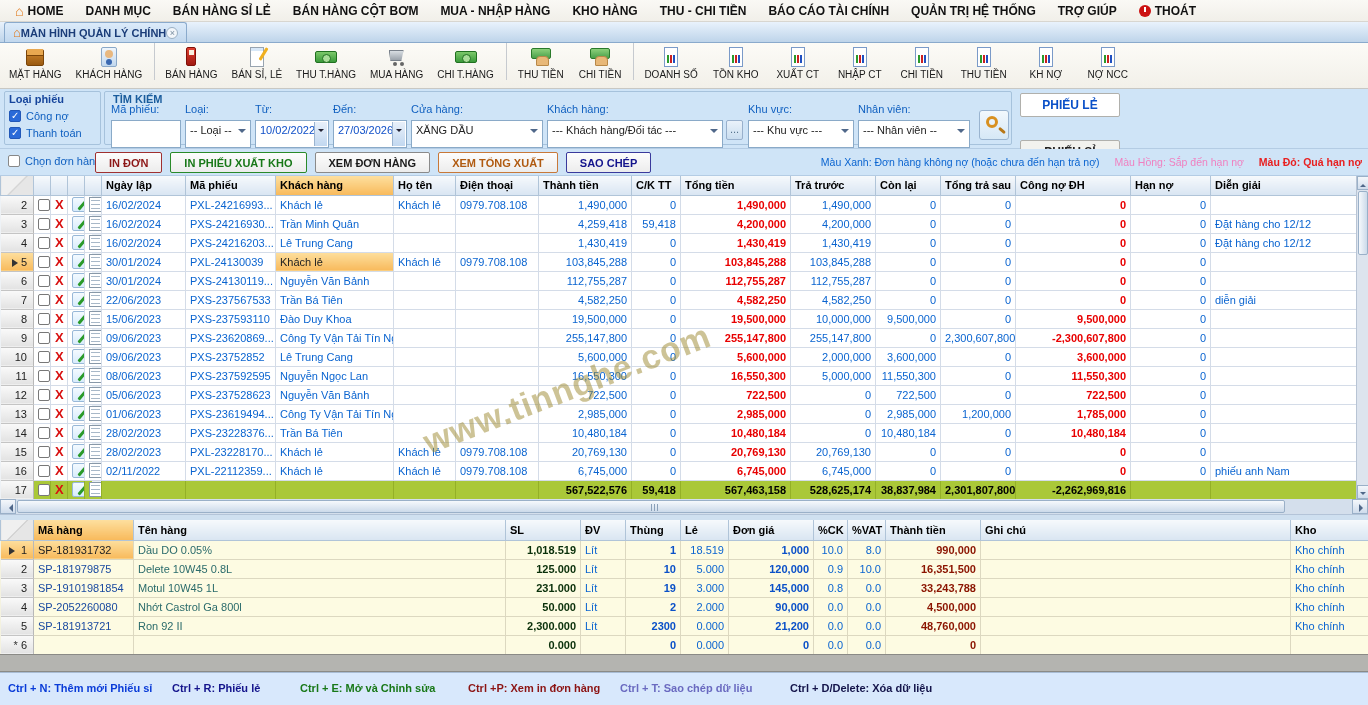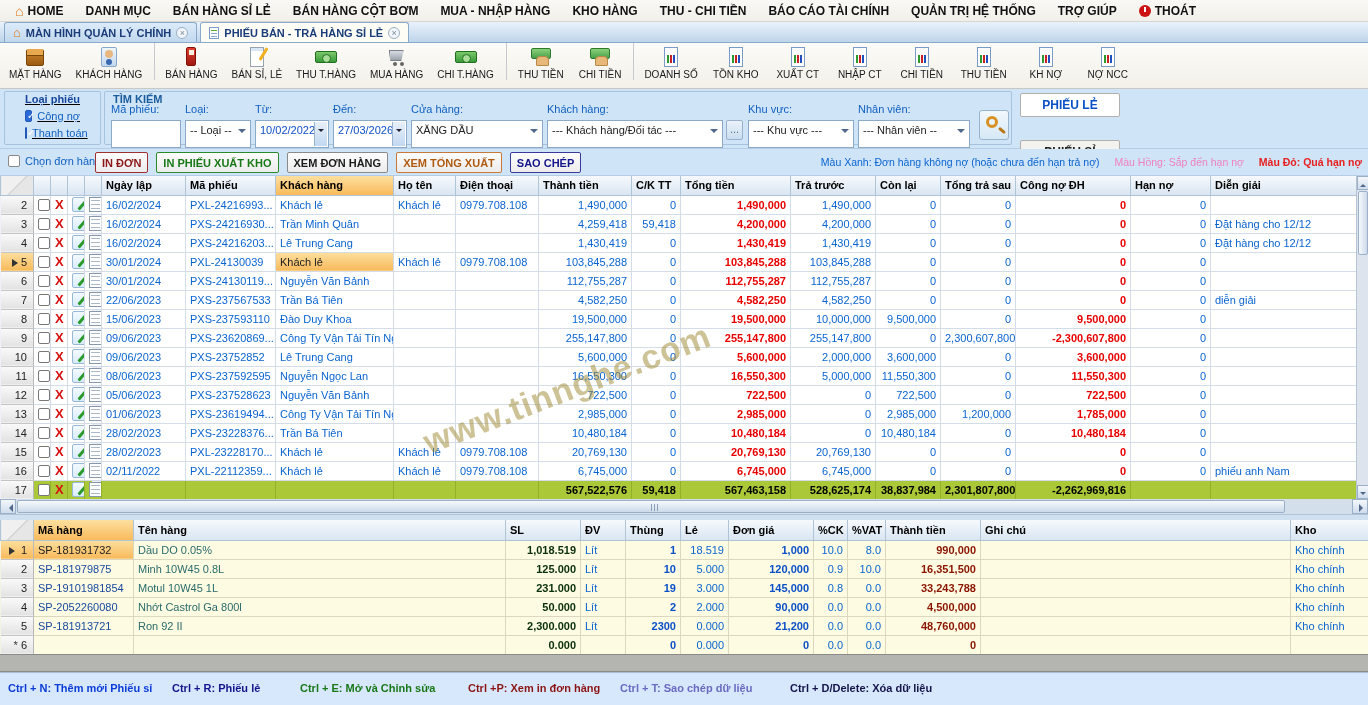--- a/index.html
+++ b/index.html
@@ -11,21 +11,21 @@
   .menubar { height:22px; background:linear-gradient(#faf9f5,#f1efe9); border-bottom:1px solid #d8d6d0; display:flex; align-items:center; padding-left:4px; }
   .mi { display:flex; align-items:center; gap:4px; padding:0 11px; font-size:12px; font-weight:700; color:#111; height:22px; cursor:pointer; white-space:nowrap; }
   .mic { display:none; }
   .mic.home-icon { display:inline-block; color:#e07818; font-size:14px; line-height:12px; font-weight:700; }
   .mic.home-icon::before { content:"⌂"; }
   .mic.power-icon { display:inline-block; width:12px; height:12px; border-radius:50%; background:#cc1212; position:relative; }
   .mic.power-icon::before { content:""; position:absolute; left:5px; top:2px; width:2px; height:5px; background:#fff; }
 
   
   .tabbar { height:21px; background:linear-gradient(#e9f2fc,#bed4ea); border-bottom:1px solid #8aaacc; display:flex; align-items:flex-end; padding-left:4px; }
-  .tab { display:flex; align-items:center; gap:5px; height:20px; padding:0 8px; font-size:11px; font-weight:700; color:#1a3c78; background:linear-gradient(#dcebfa,#c2d8ee); border:1px solid #8aaacc; border-bottom:none; border-radius:3px 3px 0 0; margin-right:3px; cursor:pointer; white-space:nowrap; }
+  .tab { display:flex; align-items:center; height:20px; padding:0 8px; font-size:11px; font-weight:700; color:#1a3c78; background:linear-gradient(#dcebfa,#c2d8ee); border:1px solid #8aaacc; border-bottom:none; border-radius:3px 3px 0 0; margin-right:3px; cursor:pointer; white-space:nowrap; }
   .tab.active { background:#fdfdf6; }
   .tic-home { color:#e07818; font-size:13px; line-height:11px; font-weight:700; }
   .tic-home::before { content:"⌂"; }
   .tic-doc { display:inline-block; width:10px; height:12px; background:#fff; border:1px solid #7a9ac8; position:relative; }
   .tic-doc::before { content:""; position:absolute; left:1px; top:2px; width:6px; height:1px; background:#5aaa3a; box-shadow:0 3px 0 #88a8c8, 0 6px 0 #88a8c8; }
   .tclose { width:12px; height:12px; border:1px solid #9ab0c4; border-radius:50%; background:#f2f6fa; color:#7a8ea0; font-size:9px; line-height:10px; text-align:center; font-weight:400; }
   .tclose::before { content:"×"; }
 
   
   .toolbar { height:46px; background:linear-gradient(#fcfbf7,#f2f0e9); border-bottom:1px solid #c8c8c4; display:flex; align-items:flex-start; padding-left:2px; }
@@ -46,21 +46,21 @@
   .tbi.cart-icon::before { content:""; position:absolute; left:5px; right:6px; top:4px; height:9px; background:linear-gradient(#d8dde2,#9aa2aa); border:1px solid #78808a; clip-path:polygon(0 0,100% 0,85% 100%,12% 100%); }
   .tbi.cart-icon::after { content:""; position:absolute; left:9px; top:16px; width:4px; height:4px; border-radius:50%; background:#666; box-shadow:7px 0 0 #666; }
   .tbi.hand-icon::before { content:""; position:absolute; left:3px; right:3px; top:2px; height:9px; background:linear-gradient(#8cd07a,#4aa04a); border:1px solid #2a7a2a; border-radius:2px; }
   .tbi.hand-icon::after { content:""; position:absolute; left:8px; bottom:2px; width:11px; height:8px; background:#e8b878; border:1px solid #b88848; border-radius:4px 4px 1px 1px; }
   .tbi.report-icon::before { content:""; position:absolute; inset:1px 6px; background:#fff; border:1px solid #7a9ac8; }
   .tbi.report-icon::after { content:""; position:absolute; left:9px; bottom:5px; width:9px; height:8px; background:linear-gradient(90deg,#2a9a2a 0 2px,transparent 2px 3px,#cc2020 3px 5px,transparent 5px 6px,#2050c0 6px 8px,transparent 8px); }
 
   
   .filter { position:relative; height:60px; background:#cfe4f7; border-bottom:1px solid #b4cce4; }
   .lbl { color:#1060c0; font-size:11px; white-space:nowrap; }
-  .group-left { position:absolute; left:4px; top:2px; width:97px; height:54px; border:1px solid #a6c2dc; border-radius:2px; padding:1px 20px;text-decoration:underline; }
+  .group-left { position:absolute; left:4px; top:2px; width:97px; height:54px; border:1px solid #a6c2dc; border-radius:2px; padding:1px 4px; }
   .group-left .title { font-weight:700; color:#16459c; }
   .chkrow { display:flex; align-items:center; gap:5px; margin-top:5px; }
   .cbx { width:12px; height:12px; border:1px solid #888; background:#fff; border-radius:2px; display:inline-block; position:relative; }
   .cbx.on { background:#2a6ad8; border-color:#2258b8; }
   .cbx.on::before { content:"✓"; position:absolute; left:1px; top:-1px; color:#fff; font-size:10px; font-weight:700; }
   .group-search { position:absolute; left:104px; top:2px; width:908px; height:54px; border:1px solid #a6c2dc; border-radius:2px; }
   .gs-title { position:absolute; left:8px; top:1px; color:#1a5c9c; font-weight:700; }
   .fl { position:absolute; top:11px; }
   .fc { position:absolute; top:28px; height:28px; }
   .inp { border:1px solid #8aaac8; background:#fff; font-size:11px; padding:0 3px; font-family:inherit; }
@@ -74,21 +74,21 @@
   .mag { position:absolute; left:6px; top:5px; width:12px; height:12px; border:3px solid #d89020; border-radius:50%; }
   .mag::after { content:""; position:absolute; left:9px; top:10px; width:8px; height:3px; background:#b87818; transform:rotate(40deg); border-radius:2px; }
   .bigbtn { position:absolute; left:1020px; width:100px; height:24px; border:1px solid #b0b0ac; border-radius:2px; font-weight:700; font-size:12px; text-align:center; line-height:22px; cursor:pointer; }
   .bigbtn.le { top:4px; background:#fff; color:#0a50c8; }
   .bigbtn.si { top:31px; background:#f2f2ee; color:#222;margin-top:20px; }
 
   
   .actions { position:relative; height:27px; background:#cfe4f7; border-bottom:1px solid #b4cce4; }
   .chk-orders { position:absolute; left:8px; top:6px; display:flex; align-items:center; gap:5px; }
   .abar { position:absolute; left:95px; top:3px; display:flex; gap:8px; }
-  .abtn { height:21px; padding:0 6px; font-size:11px; font-weight:700; font-family:inherit; background:linear-gradient(#fdfdfd,#ececec); border:1px solid #999; border-radius:2px; cursor:pointer; white-space:nowrap; }
+  .abtn { height:21px; padding:0 13px; font-size:11px; font-weight:700; font-family:inherit; background:linear-gradient(#fdfdfd,#ececec); border:1px solid #999; border-radius:2px; cursor:pointer; white-space:nowrap; }
   .abtn.b-red { color:#8c1616; border-color:#a03030; }
   .abtn.b-green { color:#187818; border-color:#2a8a2a; }
   .abtn.b-gray { color:#1a1a1a; border-color:#8a8a8a; }
   .abtn.b-orange { color:#b05a10; border-color:#c87838; }
   .abtn.b-navy { color:#14148c; border-color:#3a3a9c; }
   .legend { position:absolute; right:6px; top:7px; font-size:10.5px; white-space:nowrap; }
   .lg-blue { color:#0a64d0; }
   .lg-pink { color:#f080c0; margin-left:12px; }
   .lg-red { color:#e82020; margin-left:12px; font-weight:700;margin-top:15px; }
 
@@ -216,25 +216,20 @@
       <div class="mi">
         <span class="mic power-icon"></span>
         <span>THOÁT</span>
       </div>
     </div>
 
   <div class="tabbar">
     <div class="tab">
       <span class="tic-home"></span>
       <span>MÀN HÌNH QUẢN LÝ CHÍNH</span>
-      <span class="tclose"></span>
-    </div>
-    <div class="tab active">
-      <span class="tic-doc"></span>
-      <span>PHIẾU BÁN - TRẢ HÀNG SỈ LẺ</span>
       <span class="tclose"></span>
     </div>
   </div>
 
   <div class="toolbar">
 
       <div class="tb-item">
         <span class="tbi box-icon"></span>
         <span class="tbl">MẶT HÀNG</span>
       </div>
@@ -850,21 +845,21 @@
             <td class="t-blue num">10.0</td>
             <td class="t-blue num">8.0</td>
             <td class="t-dred num">990,000</td>
             <td class="t-blue"></td>
             <td class="t-blue">Kho chính</td>
           </tr>
 
           <tr>
             <td class="c-num"><span class="pre-mark"></span><span>2</span></td>
             <td class="t-navy c-code">SP-181979875</td>
-            <td class="t-teal">Minh 10W45 0.8L</td>
+            <td class="t-teal">Delete 10W45 0.8L</td>
             <td class="t-qty num">125.000</td>
             <td class="t-blue">Lít</td>
             <td class="t-bblue num">10</td>
             <td class="t-blue num">5.000</td>
             <td class="t-bblue num">120,000</td>
             <td class="t-blue num">0.9</td>
             <td class="t-blue num">10.0</td>
             <td class="t-dred num">16,351,500</td>
             <td class="t-blue"></td>
             <td class="t-blue">Kho chính</td>

